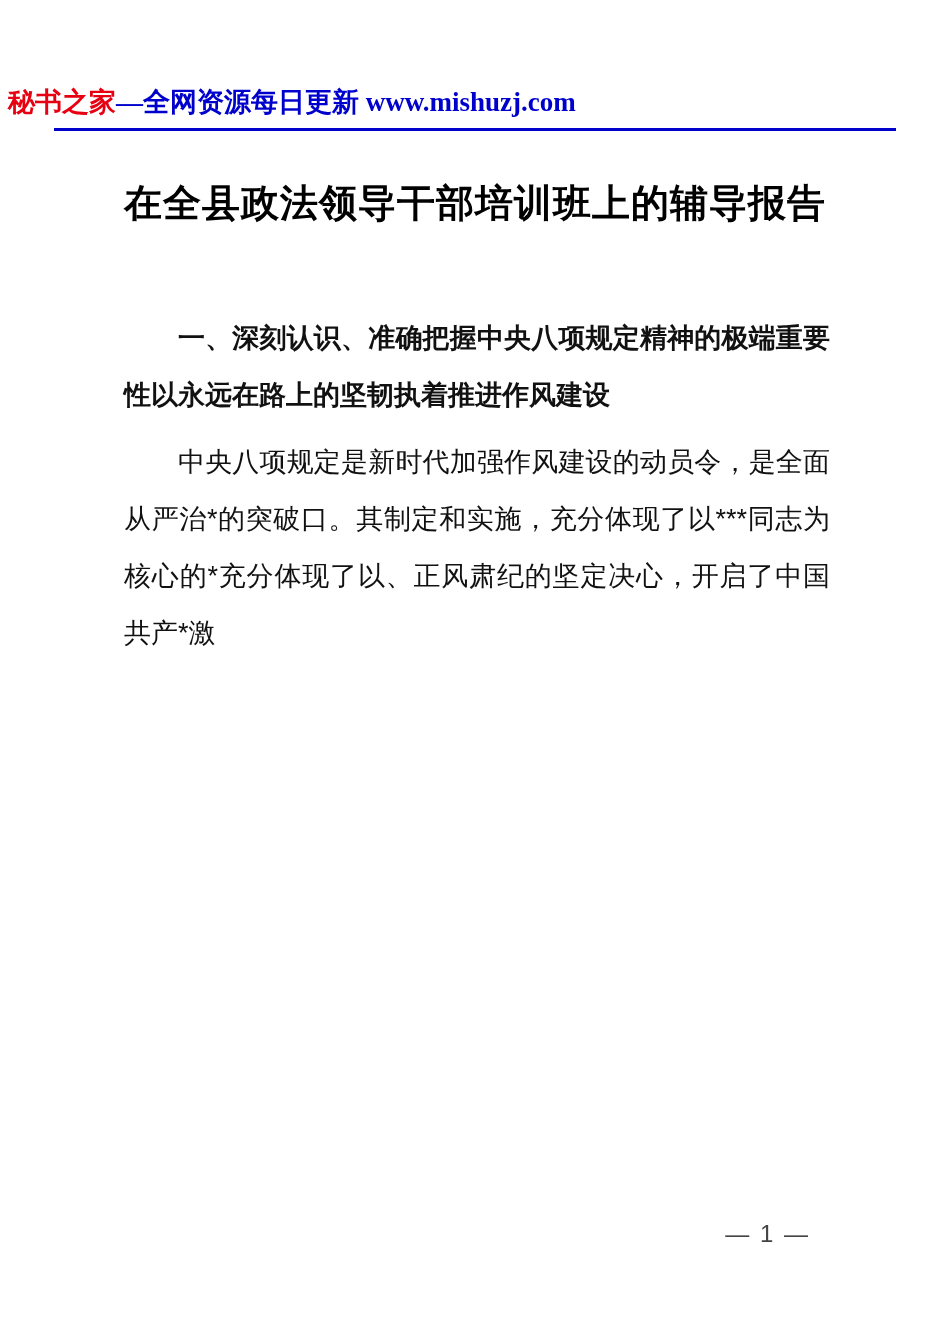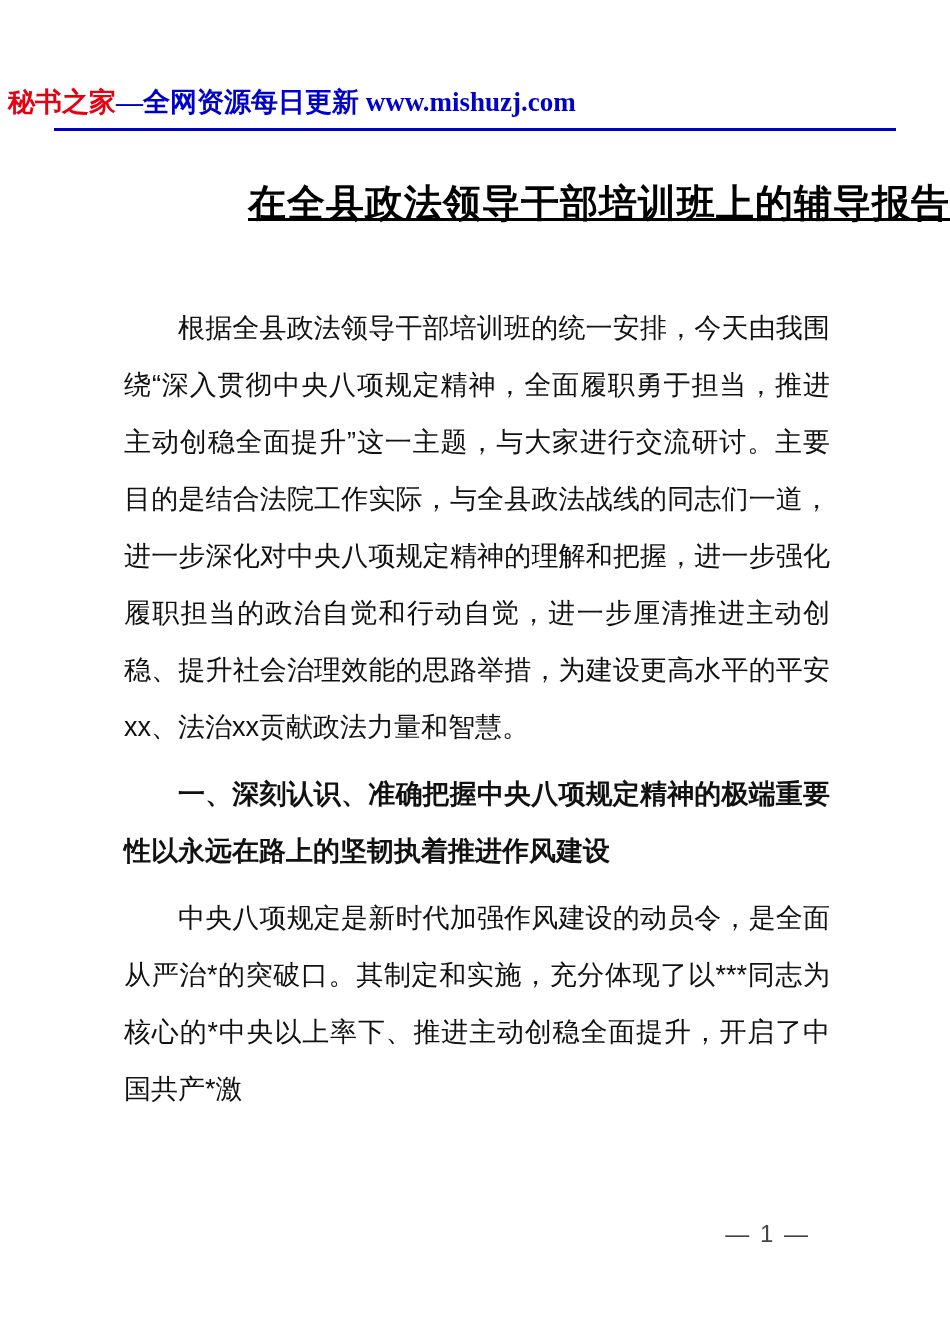--- a/index.html
+++ b/index.html
@@ -46,26 +46,25 @@
     right: 54px;
     height: 3px;
     background: #0000cc;
   }
   .doc-title {
     position: absolute;
     top: 178px;
     left: 0;
     width: 100%;
     margin: 0;
-    text-align: right;
+    text-align: center;
     font-size: 38px;
     font-weight: bold;
     color: #000000;
     letter-spacing: 1px;
-    text-decoration: underline;
   }
   .doc-body {
     position: absolute;
     top: 300px;
     left: 124px;
     width: 706px;
     font-size: 27px;
     line-height: 57px;
     color: #111111;
     text-align: justify;
@@ -100,22 +99,21 @@
 
   <header class="doc-header">
     <span class="brand">秘书之家</span><span class="tagline">—全网资源每日更新 </span><span class="url">www.mishuzj.com</span>
   </header>
 
   <div class="header-rule"></div>
 
   <h1 class="doc-title">在全县政法领导干部培训班上的辅导报告</h1>
 
   <div class="doc-body">
-    <p class="para indent">根据全县政法领导干部培训班的统一安排，今天由我围绕“深入贯彻中央八项规定精神，全面履职勇于担当，推进主动创稳全面提升”这一主题，与大家进行交流研讨。主要目的是结合法院工作实际，与全县政法战线的同志们一道，进一步深化对中央八项规定精神的理解和把握，进一步强化履职担当的政治自觉和行动自觉，进一步厘清推进主动创稳、提升社会治理效能的思路举措，为建设更高水平的平安xx、法治xx贡献政法力量和智慧。</p>
     <p class="para indent bold heading">一、深刻认识、准确把握中央八项规定精神的极端重要性以永远在路上的坚韧执着推进作风建设</p>
-    <p class="para indent">中央八项规定是新时代加强作风建设的动员令，是全面从严治*的突破口。其制定和实施，充分体现了以***同志为核心的*中央以上率下、推进主动创稳全面提升，开启了中国共产*激</p>
+    <p class="para indent">中央八项规定是新时代加强作风建设的动员令，是全面从严治*的突破口。其制定和实施，充分体现了以***同志为核心的*充分体现了以、正风肃纪的坚定决心，开启了中国共产*激</p>
   </div>
 
   <footer class="doc-footer">
     <span class="page-number">— 1 —</span>
   </footer>
 
 </div>
 
 </body></html>

